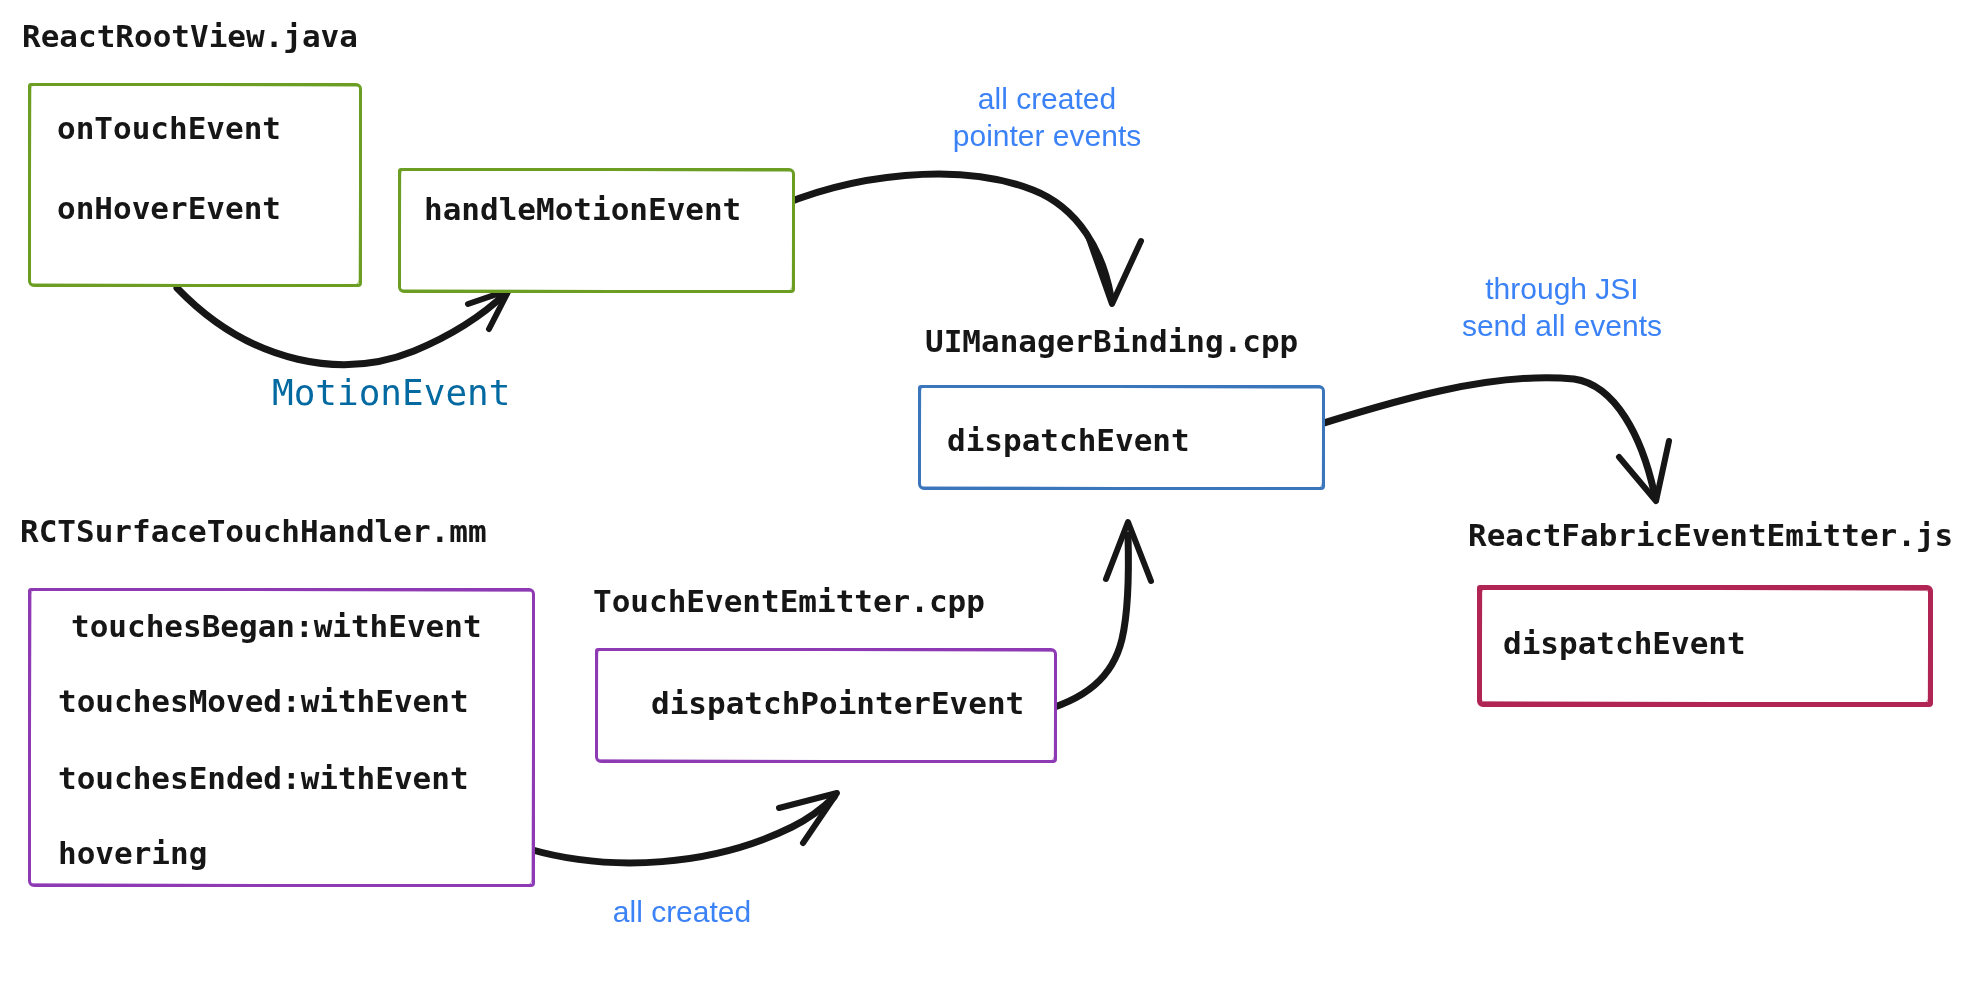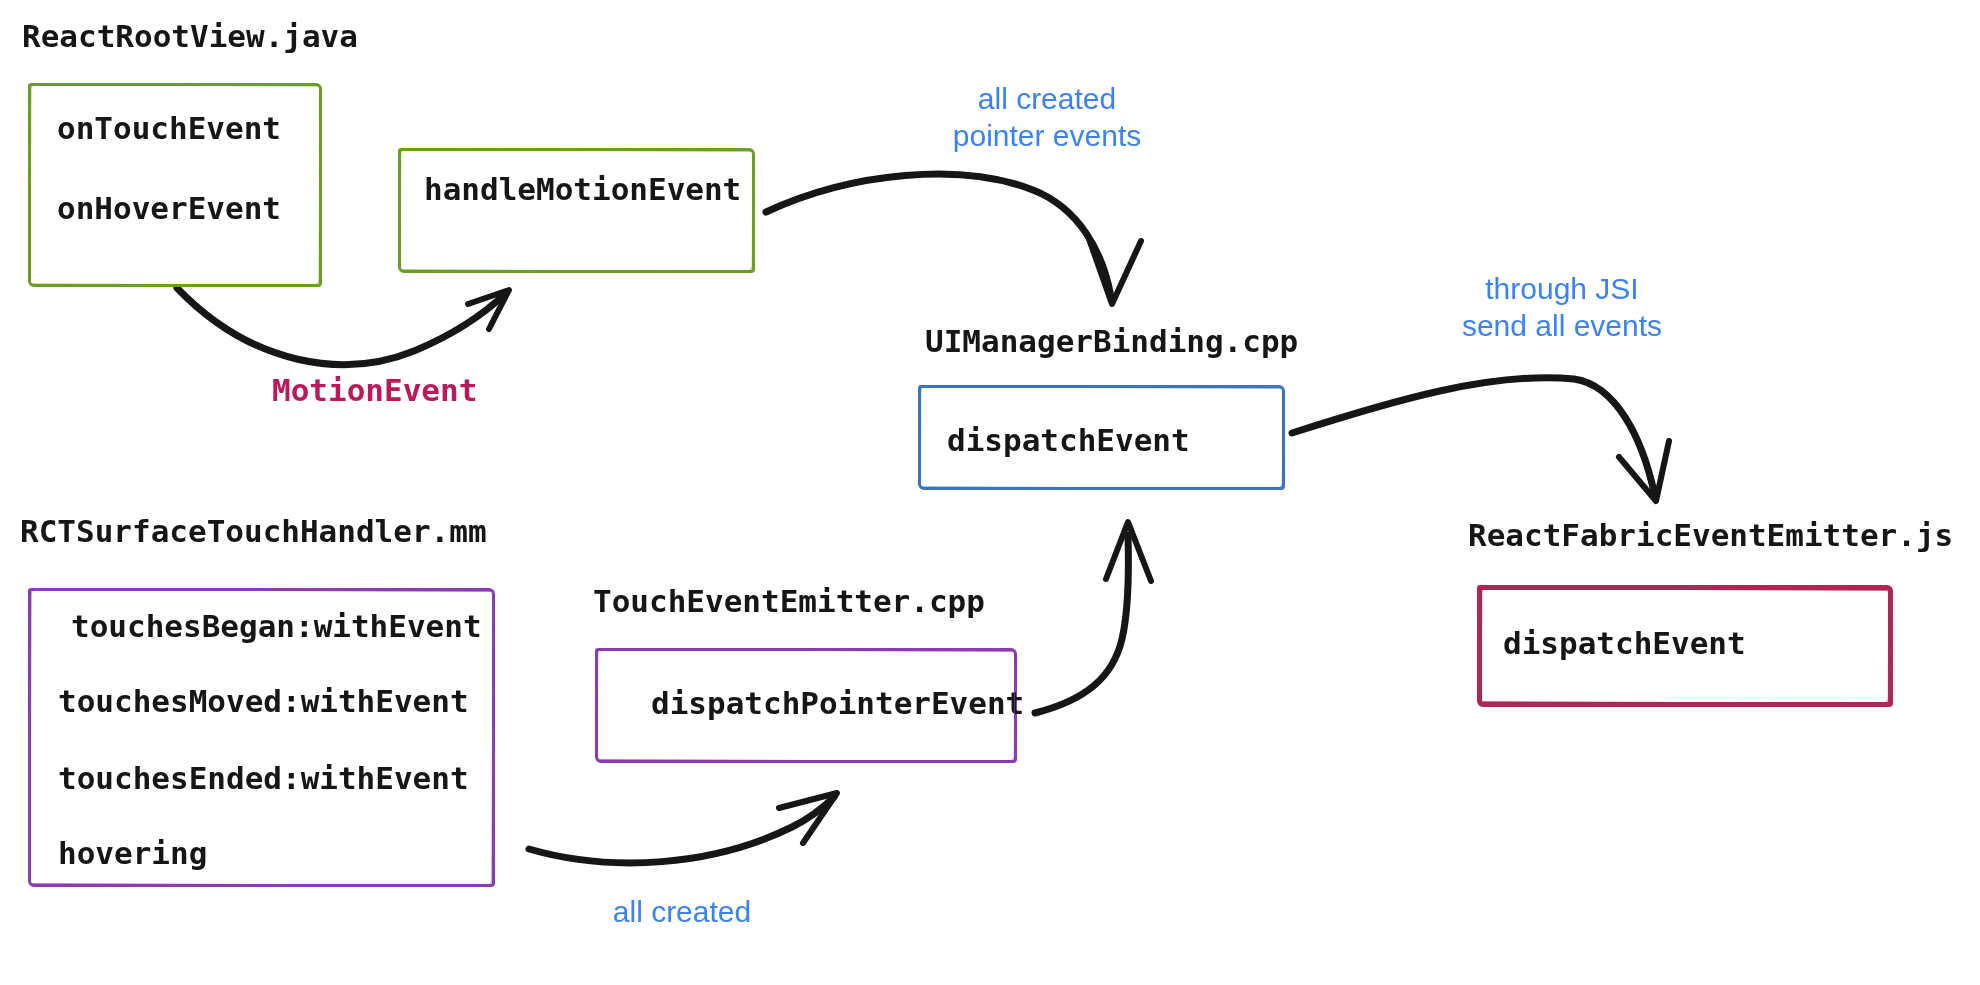--- a/index.html
+++ b/index.html
@@ -6,41 +6,41 @@
   .canvas{
     position:relative;width:1980px;height:929px;background:#ffffff;overflow:hidden;
     font-family:"DejaVu Sans Mono","Liberation Mono",monospace;color:#161616;
   }
   .arrows{position:absolute;left:0;top:0;width:1980px;height:985px;pointer-events:none;}
   .node-title{
     position:absolute;font-weight:700;font-size:31px;line-height:1;white-space:nowrap;color:#161616;
     letter-spacing:0px;
   }
   .node-box{
-    position:absolute;border:3px solid currentColor;border-radius:3px 6px 4px 6px;background:#fff;
+    position:absolute;border:3px solid currentColor;border-radius:3px 6px 4px 6px;background:#fff;padding-left:40px;
   }
   .node-box::after{
     content:"";position:absolute;inset:-1px;border:1px solid currentColor;opacity:.65;
     border-radius:5px 3px 6px 3px;transform:rotate(.25deg);pointer-events:none;
   }
   .node-box.thick{border-width:5px;}
   .method{
     position:absolute;font-weight:700;font-size:31px;line-height:1;white-space:nowrap;color:#161616;
   }
   .c-green{color:#6b9e23;}
   .c-blue{color:#3b76bc;}
   .c-purple{color:#8f3ab5;}
   .c-crimson{color:#b02553;}
   .edge-label-sans{
     position:absolute;width:300px;text-align:center;
     font-family:"Liberation Sans","DejaVu Sans",sans-serif;
     font-size:30px;line-height:37px;color:#3b82f6;font-weight:400;
   }
   .edge-label-mono{
-    position:absolute;font-weight:700;font-size:31px;line-height:1;white-space:nowrap;color:#be185d;
+    position:absolute;font-weight:400;font-size:36px;line-height:1;white-space:nowrap;color:#0369a1;
   }
 </style>
 </head>
 <body>
 
 <div class="canvas">
 
   <svg class="arrows" viewBox="0 0 1980 985" fill="none" stroke="#161616" stroke-linecap="round" stroke-linejoin="round">
 
     <path stroke-width="7" d="M 177 288 C 252 366, 345 379, 414 351 C 455 334, 484 314, 506 293"></path>
@@ -58,21 +58,21 @@
     <path stroke-width="7" d="M 1035 713 C 1086 700, 1113 677, 1122 639 C 1129 609, 1129 570, 1128 535"></path>
     <path stroke-width="6" d="M 1106 579 L 1128 522 L 1151 581"></path>
   </svg>
 
   <div class="node-title" style="left:22px;top:21px;">ReactRootView.java</div>
   <div class="node-box c-green" style="left:28px;top:83px;width:288px;height:198px;">
     <div class="method" style="left:26px;top:27px;">onTouchEvent</div>
     <div class="method" style="left:26px;top:107px;">onHoverEvent</div>
   </div>
 
-  <div class="node-box c-green" style="left:398px;top:148px;width:351px;height:119px;">
+  <div class="node-box c-green" style="left:398px;top:168px;width:351px;height:119px;">
     <div class="method" style="left:23px;top:23px;">handleMotionEvent</div>
   </div>
 
   <div class="edge-label-mono" style="left:272px;top:375px;">MotionEvent</div>
 
   <div class="edge-label-sans" style="left:897px;top:80px;">
     <div>all created</div>
     <div>pointer events</div>
   </div>
 

